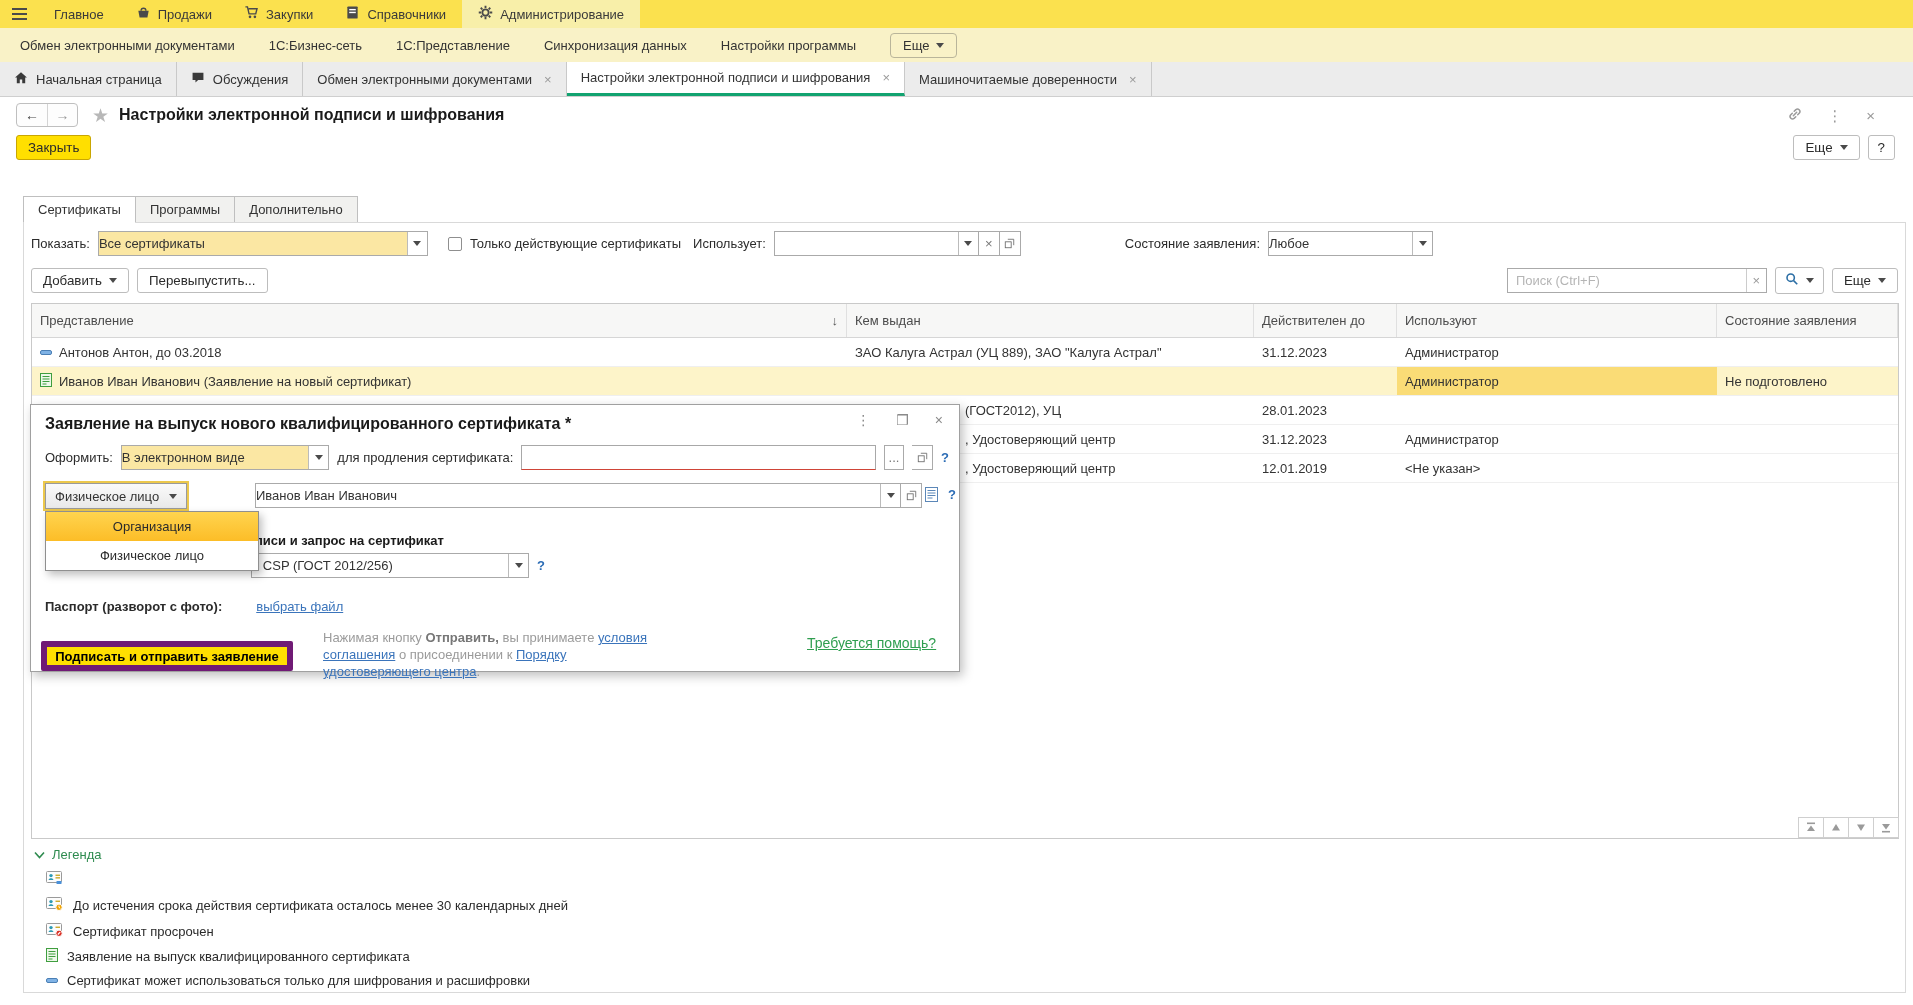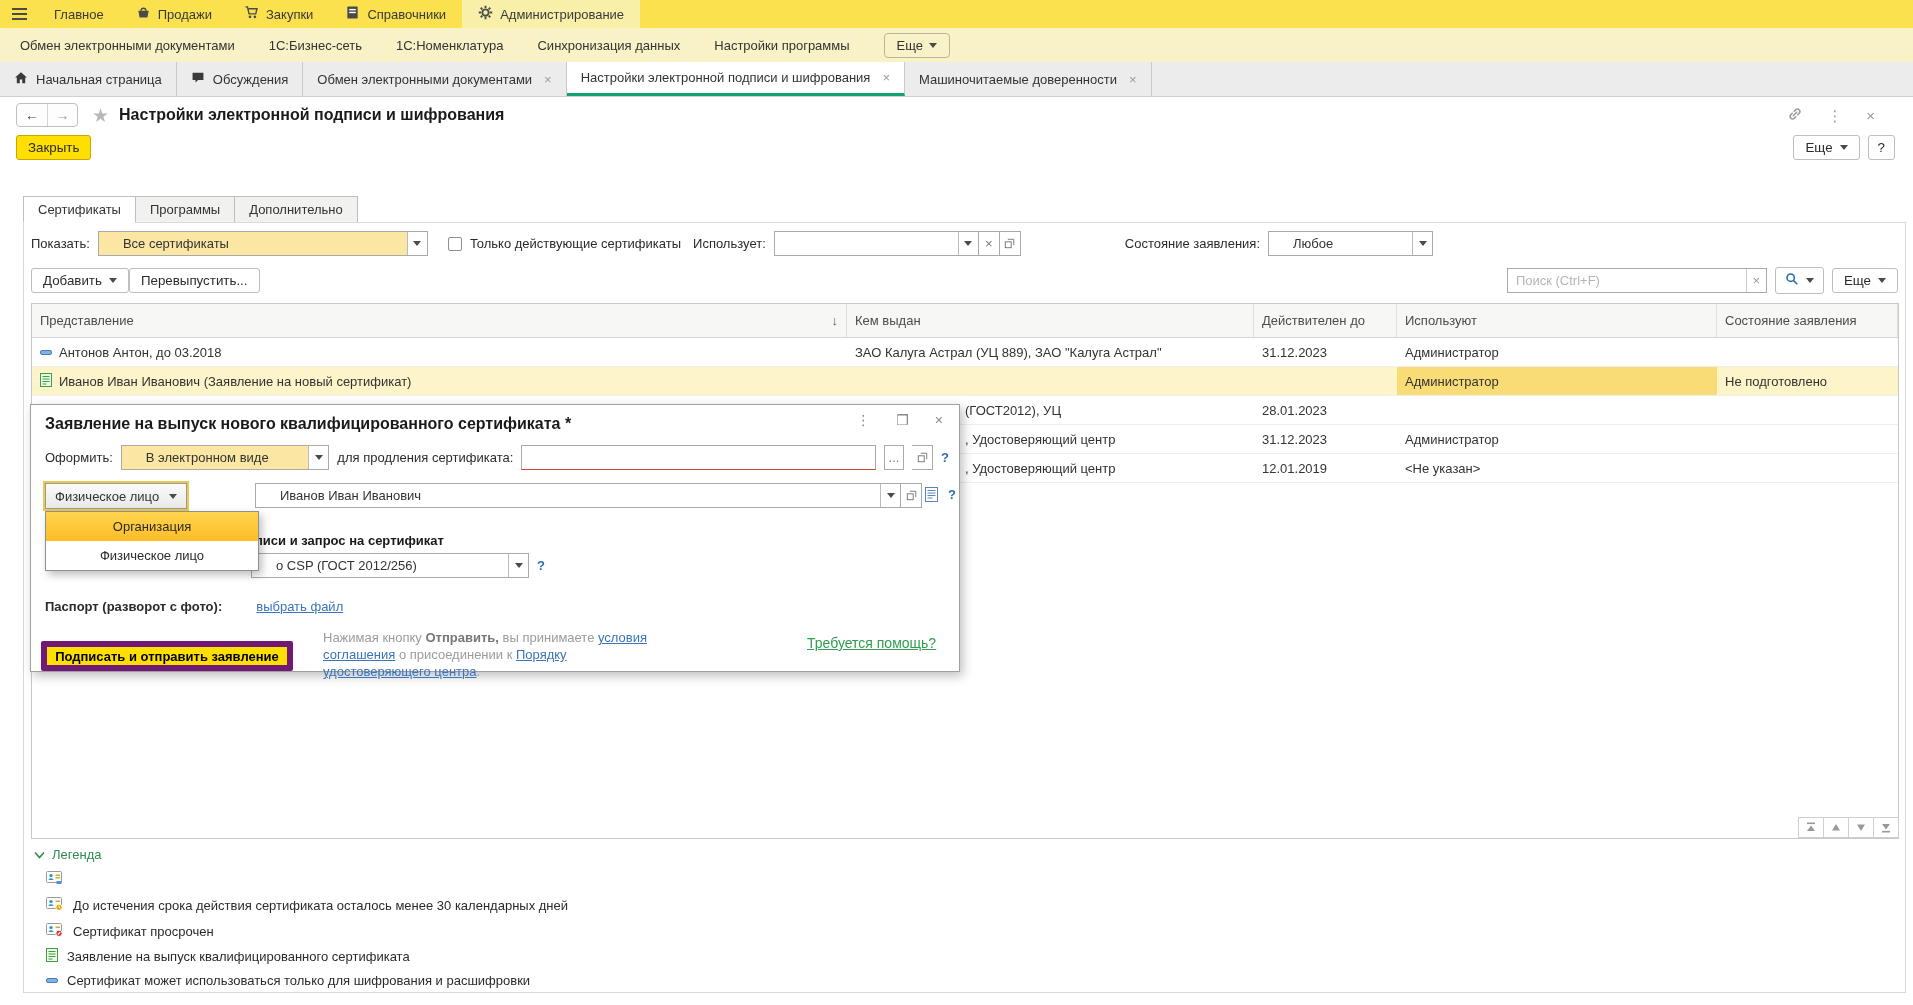--- a/index.html
+++ b/index.html
@@ -56,29 +56,29 @@
   .stab.active { background:#fff; position:relative; }
   .stab.active::after { content:""; position:absolute; left:0; right:0; bottom:-1px; height:1px; background:#fff; }
 
   
   .panel { position:absolute; left:23px; top:222px; width:1883px; height:771px;
     border-left:1px solid #d9d9d9; border-right:1px solid #d9d9d9; border-bottom:1px solid #d9d9d9; border-top:1px solid #d9d9d9; background:#fff; }
 
   .filters { position:absolute; left:7px; top:8px; display:flex; align-items:center; gap:8px; }
   .lbl { white-space:nowrap; color:#2b2b2b; }
   .combo { display:inline-flex; align-items:stretch; height:25px; border:1px solid #aaa; background:#fff; }
-  .combo .val { padding:4px 24px; white-space:nowrap; overflow:hidden; flex:1; }
+  .combo .val { padding:4px 0; white-space:nowrap; overflow:hidden; flex:1; }
   .combo.yellow .val { background:#fbe7a3; }
   .arrbox { width:20px; border-left:1px solid #bbb; display:flex; align-items:center; justify-content:center; background:#fff; cursor:pointer; }
   .arr { width:0; height:0; border-left:4px solid transparent; border-right:4px solid transparent; border-top:5px solid #4a4a4a; }
   .fieldbtn { width:21px; height:25px; border:1px solid #aaa; border-left:none; background:#fff;
     display:flex; align-items:center; justify-content:center; color:#777; cursor:pointer; }
   .checkbox { width:14px; height:14px; border:1px solid #8f8f8f; background:#fff; border-radius:2px; cursor:pointer; }
 
-  .ltoolbar { position:absolute; left:7px; top:44px; right:7px; display:flex; align-items:center; }
+  .ltoolbar { position:absolute; left:7px; top:44px; right:7px; display:flex; align-items:center; gap:8px; }
   .tb-right { margin-left:auto; display:flex; align-items:center; gap:8px; }
   .searchwrap { display:flex; align-items:stretch; height:25px; border:1px solid #aaa; width:260px; background:#fff; }
   .searchwrap input { border:none; outline:none; flex:1; padding:0 8px; font:inherit; color:#333; }
   .searchwrap input::placeholder { color:#b5b5b5; }
   .searchwrap .clr { width:20px; display:flex; align-items:center; justify-content:center; color:#9a9a9a;
     border-left:1px solid #ccc; cursor:pointer; }
 
   
   .tbl { position:absolute; left:7px; top:80px; width:1868px; height:536px; border:1px solid #c9c9c9; background:#fff; }
   .thead { display:flex; height:34px; background:#f7f7f6; border-bottom:1px solid #d6d6d6; color:#4c4c4c; }
@@ -169,21 +169,21 @@
               <path d="M8 .8v2.4M8 12.8v2.4M.8 8h2.4M12.8 8h2.4M2.9 2.9l1.7 1.7M11.4 11.4l1.7 1.7M13.1 2.9l-1.7 1.7M4.6 11.4l-1.7 1.7"></path>
             </g>
           </svg></span>
       <span>Администрирование</span>
     </div>
   </div>
 
   <div class="funcbar">
     <span class="fitem">Обмен электронными документами</span>
     <span class="fitem">1С:Бизнес-сеть</span>
-    <span class="fitem">1С:Номенклатура</span>
+    <span class="fitem">1С:Представление</span>
     <span class="fitem">Синхронизация данных</span>
     <span class="fitem">Настройки программы</span>
     <span class="more-chip">
       <span>Еще</span>
       <span class="arr"></span>
     </span>
   </div>
 
   <div class="tabbar">
     <div class="wtab">

